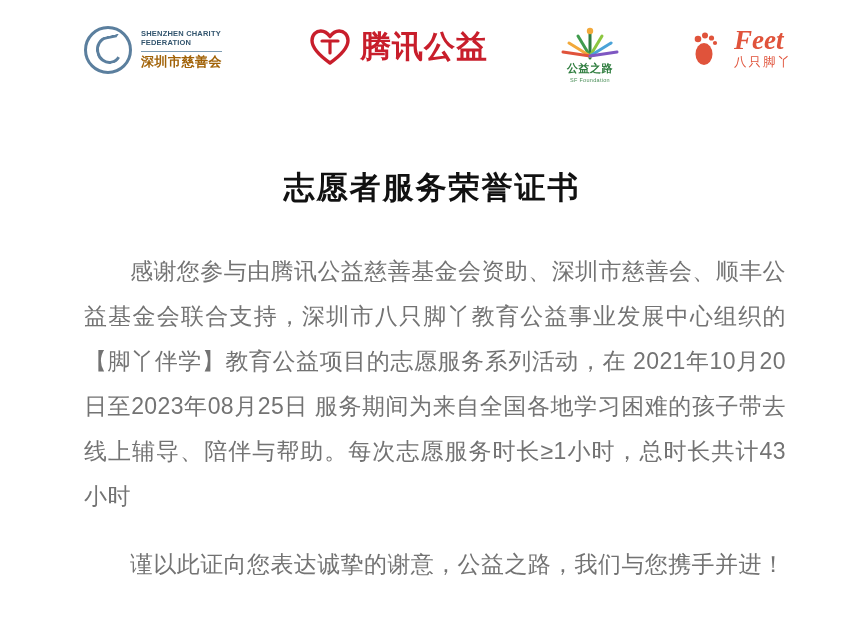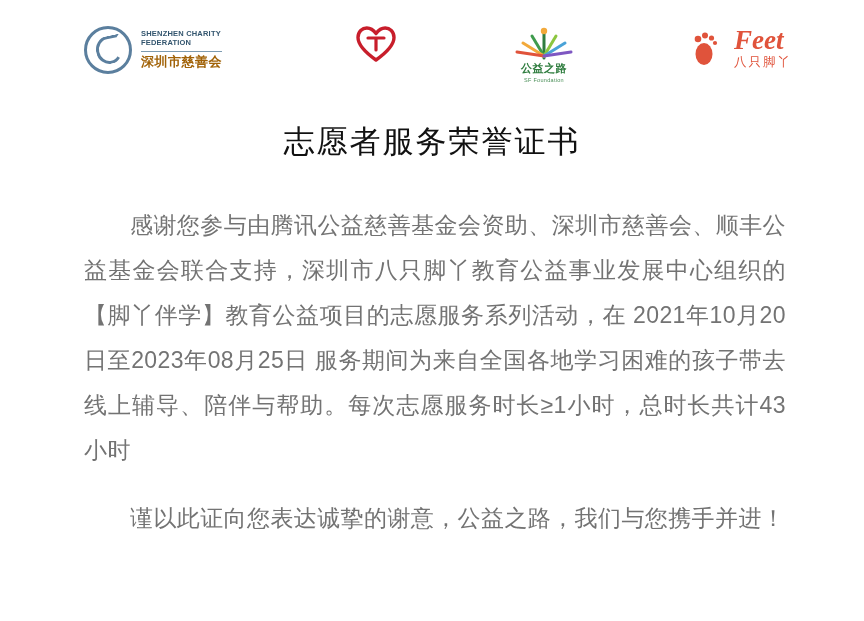--- a/index.html
+++ b/index.html
@@ -160,24 +160,24 @@
     font-size: 12.5px;
     color: #e0533b;
     letter-spacing: 2px;
     text-align: left;
   }
 
   
   .cert-title {
     text-align: center;
     font-size: 31px;
-    font-weight: normal;
+    font-weight: bold;
     letter-spacing: 2px;
     color: #111111;
-    margin: 25px 0 0 0;
+    margin: 71px 0 0 0;
   }
 
   
   .body-wrap {
     padding: 0 78px 0 84px;
     box-sizing: border-box;
     margin-top: 40px;
   }
   .salutation {
     font-size: 23px;
@@ -215,20 +215,21 @@
       </div>
     </div>
 
     <div class="logo logo-tencent">
       <div class="heart">
         <svg width="40" height="36" viewBox="0 0 40 36" aria-hidden="true">
           <path d="M20 34 C6 24 2 17 2 11.5 C2 5.6 6.3 2 10.8 2 C14.4 2 17.6 4.2 20 7.6 C22.4 4.2 25.6 2 29.2 2 C33.7 2 38 5.6 38 11.5 C38 17 34 24 20 34 Z" fill="none" stroke="#c81e2b" stroke-width="3.4" stroke-linejoin="round"></path>
           <path d="M12 12 h16 M20 12 v12" fill="none" stroke="#c81e2b" stroke-width="3.2" stroke-linecap="round"></path>
         </svg>
       </div>
+      <div class="cn">腾讯公益</div>
     </div>
 
     <div class="logo logo-sf">
       <div class="burst">
         <svg width="60" height="34" viewBox="0 0 60 34" aria-hidden="true">
           <g stroke-linecap="round">
             <line x1="30" y1="32" x2="30" y2="6" stroke="#2f7d3f" stroke-width="3"></line>
             <line x1="30" y1="30" x2="18" y2="10" stroke="#3f9b4d" stroke-width="3"></line>
             <line x1="30" y1="30" x2="42" y2="10" stroke="#8cc63f" stroke-width="3"></line>
             <line x1="30" y1="30" x2="9" y2="17" stroke="#f2a93b" stroke-width="3"></line>

